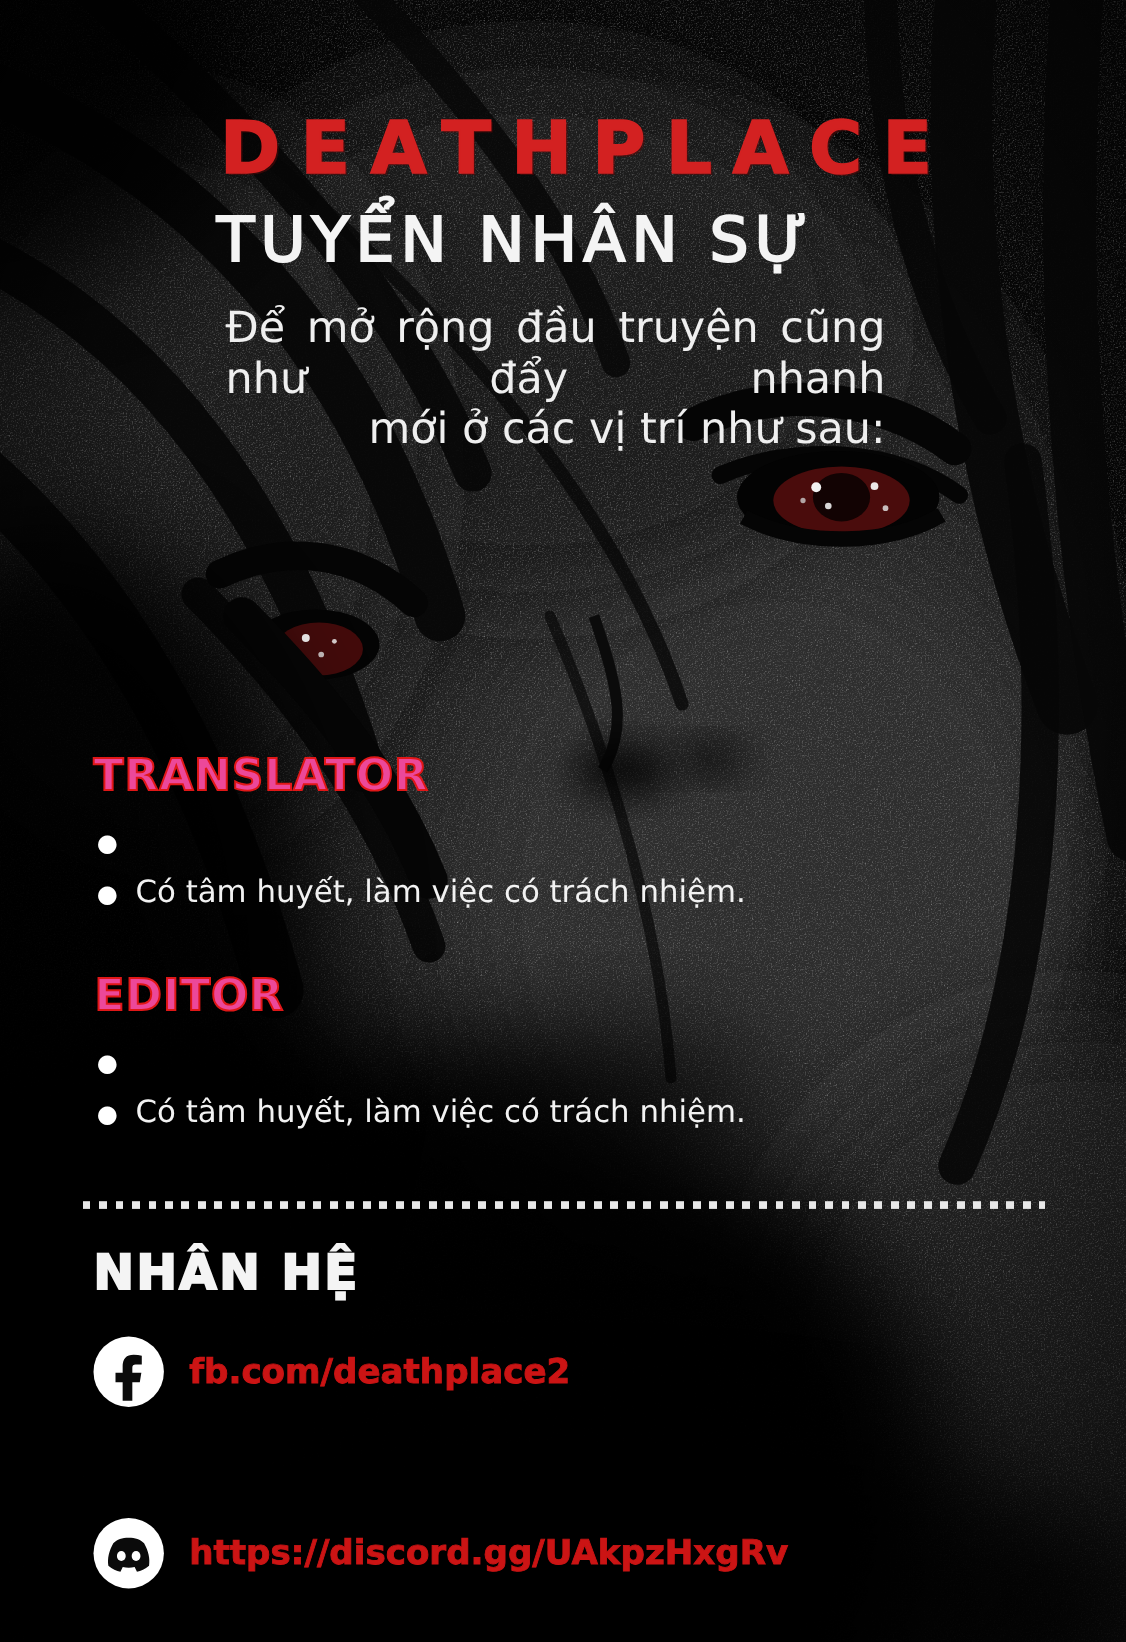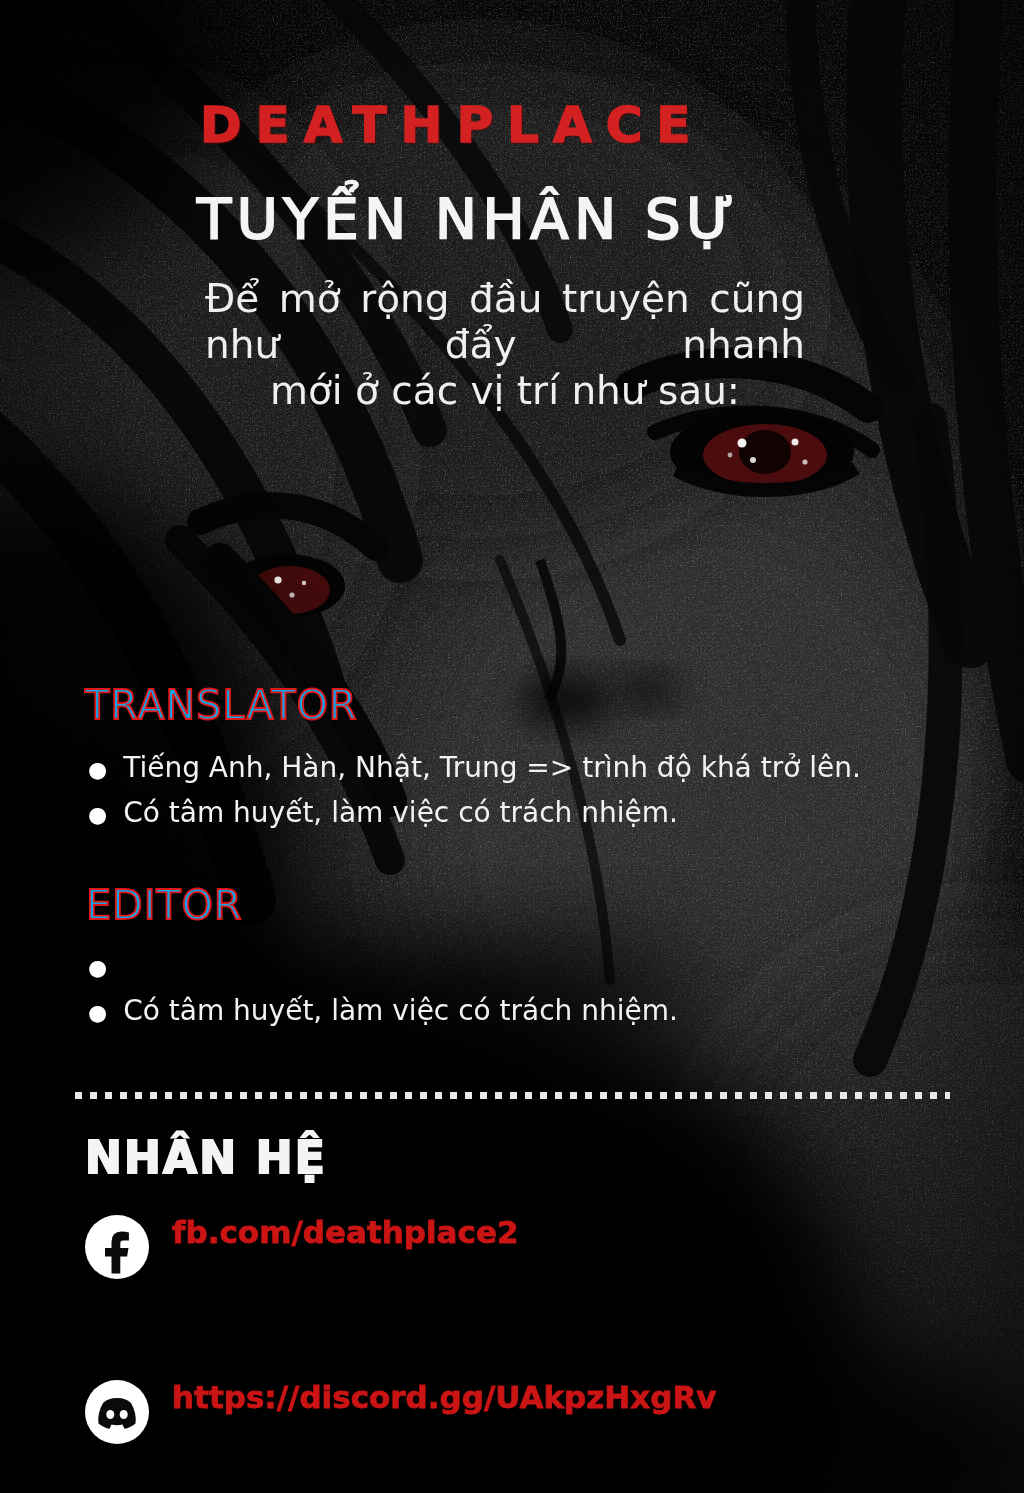--- a/index.html
+++ b/index.html
@@ -7,58 +7,58 @@
     position:relative;width:1024px;height:1493px;overflow:hidden;
     background:#070707;font-family:"DejaVu Sans",sans-serif;
     -webkit-font-smoothing:antialiased;
   }
   .bg{position:absolute;inset:0;width:1024px;height:1493px;}
   .layer{position:absolute;left:0;top:0;}
 
   
   .page-title{
     left:200px;top:96px;width:660px;
-    font-size:50px;font-weight:bold;letter-spacing:.28em;
+    font-size:66px;font-weight:bold;letter-spacing:.28em;
     color:#d32121;-webkit-text-stroke:1.5px #d32121;
     text-shadow:2px 2px 0 rgba(90,10,10,.55);
     white-space:nowrap;
   }
   .page-subtitle{
     left:197px;top:186px;width:680px;
     font-size:56px;font-weight:normal;letter-spacing:.10em;
     color:#f4f4f4;-webkit-text-stroke:2px #f4f4f4;
     white-space:nowrap;
   }
   .intro{left:205px;top:276px;width:600px;color:#efefef;font-size:39px;line-height:46px;}
   .intro .jline{text-align:justify;text-align-last:justify;}
-  .intro .lline{text-align:center;}
+  .intro .lline{text-align:right;}
 
   .sec-heading{
-    font-size:40px;font-weight:normal;letter-spacing:.02em;
-    color:#0ea5e9;-webkit-text-stroke:1.8px #e01717;
+    font-size:40px;font-weight:bold;letter-spacing:.02em;
+    color:#ec4899;-webkit-text-stroke:1.8px #e01717;
     white-space:nowrap;
   }
   .sec-translator{left:85px;top:682px;}
   .sec-editor{left:86px;top:882px;}
   .bullets{left:88px;width:900px;color:#f2f2f2;font-size:28px;line-height:43px;}
   .bullets-translator{top:746px;}
   .bullets-editor{top:946px;}
   .bullet-row{display:flex;align-items:baseline;white-space:nowrap;}
   .bullet-dot{font-size:22px;margin-right:16px;color:#fff;flex:0 0 auto;}
 
   .divider{
     left:75px;top:1092px;width:875px;height:7px;
     background:repeating-linear-gradient(90deg,#e8e8e8 0 7px,transparent 7px 15px);
   }
 
   .contact-heading{
     left:85px;top:1132px;font-size:44px;font-weight:bold;letter-spacing:.05em;
     color:#f4f4f4;-webkit-text-stroke:2px #f4f4f4;white-space:nowrap;
   }
-  .contact-row{position:absolute;left:84px;display:flex;}
+  .contact-row{position:absolute;left:84px;display:flex;align-items:center;}
   .row-fb{top:1214px;}
   .row-discord{top:1379px;}
   .soc-icon{width:66px;height:66px;flex:0 0 auto;}
   .link-text{
     margin-left:22px;font-size:31px;font-weight:bold;color:#cb1414;
     -webkit-text-stroke:.8px #cb1414;white-space:nowrap;
   }
 </style>
 </head>
 <body>
@@ -160,21 +160,20 @@
 
   <div class="layer intro">
     <div class="jline">Để mở rộng đầu truyện cũng như đẩy nhanh</div>
     <div class="lline">mới ở các vị trí như sau:</div>
   </div>
 
   <div class="layer sec-heading sec-translator">TRANSLATOR</div>
   <div class="layer bullets bullets-translator">
     <div class="bullet-row">
       <span class="bullet-dot">●</span>
-      <span>Tiếng Anh, Hàn, Nhật, Trung =&gt; trình độ khá trở lên.</span>
     </div>
     <div class="bullet-row">
       <span class="bullet-dot">●</span>
       <span>Có tâm huyết, làm việc có trách nhiệm.</span>
     </div>
   </div>
 
   <div class="layer sec-heading sec-editor">EDITOR</div>
   <div class="layer bullets bullets-editor">
     <div class="bullet-row">

